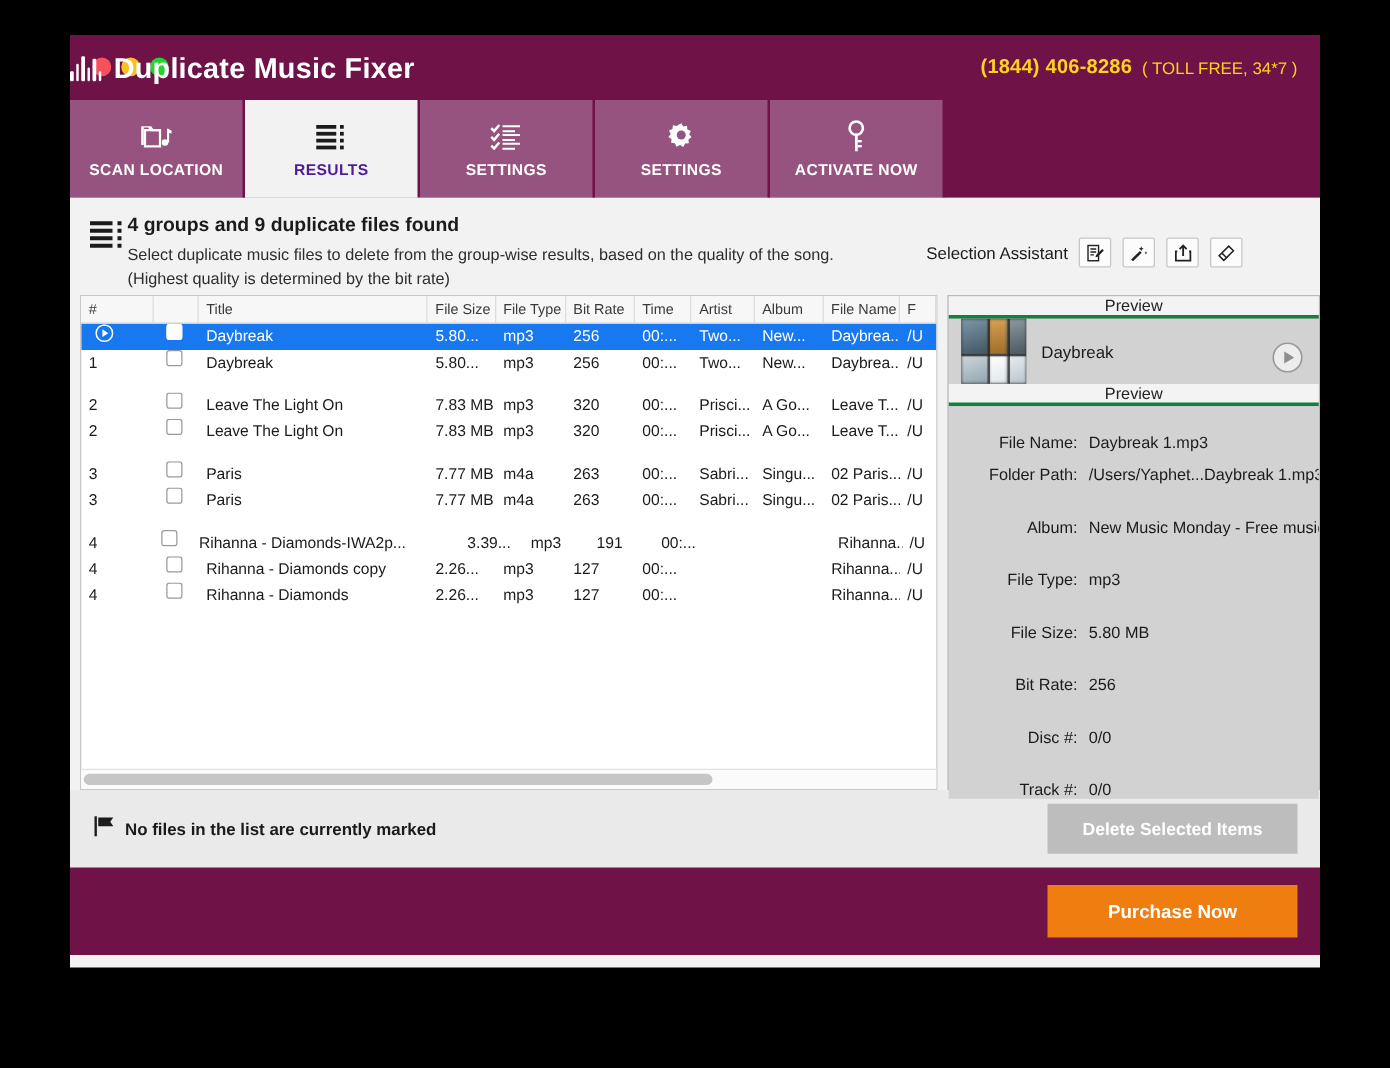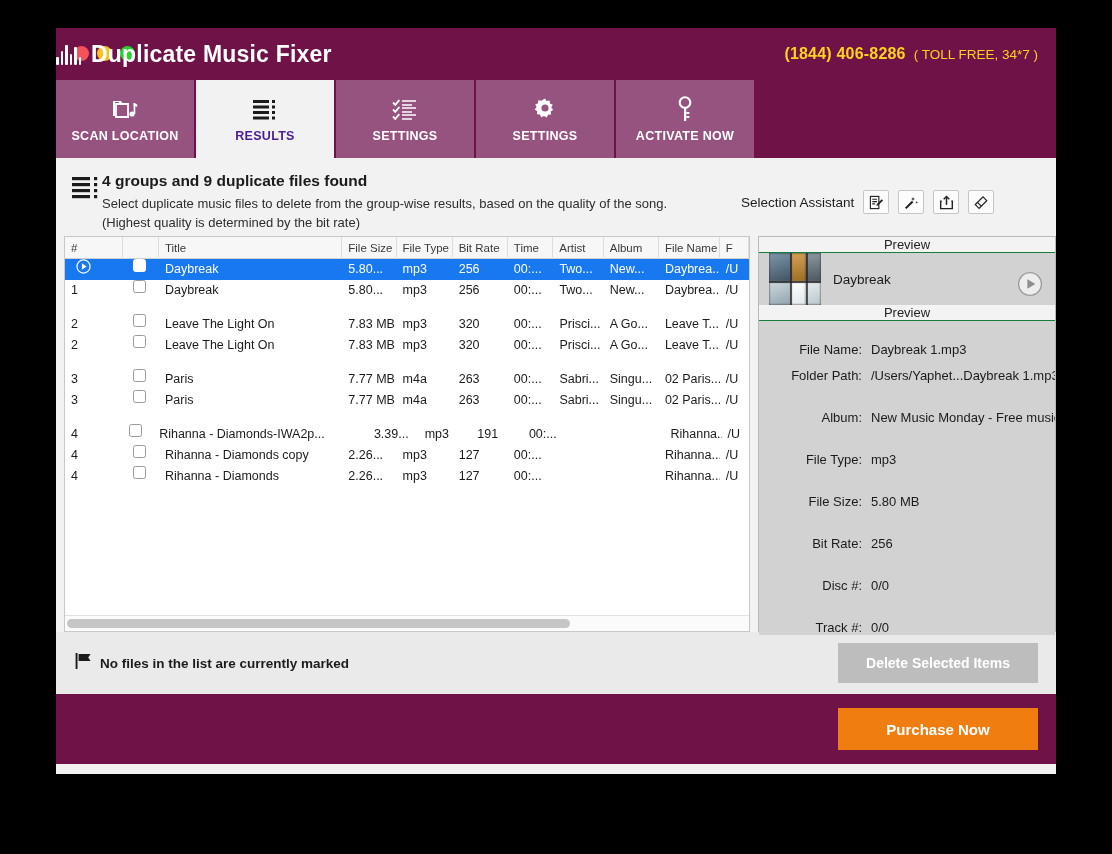--- a/index.html
+++ b/index.html
@@ -118,21 +118,21 @@
   .hscroll-thumb{
     height:9px; width:74%; background:#c6c6c6; border-radius:5px;
   }
 
   
   .preview{
     width:298px; margin-left:8px; background:#d2d2d2;
     border:1px solid #b9b9b9; display:flex; flex-direction:column;
   }
   .panel-bar{
-    height:24px; background:#f3f3f3; border-bottom:1px solid #15803d;
+    height:24px; background:#f3f3f3; border-bottom:3px solid #15803d;
     display:flex; align-items:center; justify-content:center;
     font-size:13px; color:#222;
   }
   .preview-top{
     height:68px; display:flex; align-items:center; padding:0 10px;
     position:relative; background:#d2d2d2;
   }
   .art{
     width:52px; height:52px; flex:none; position:relative; overflow:hidden;
     background:#2b2b2b;

